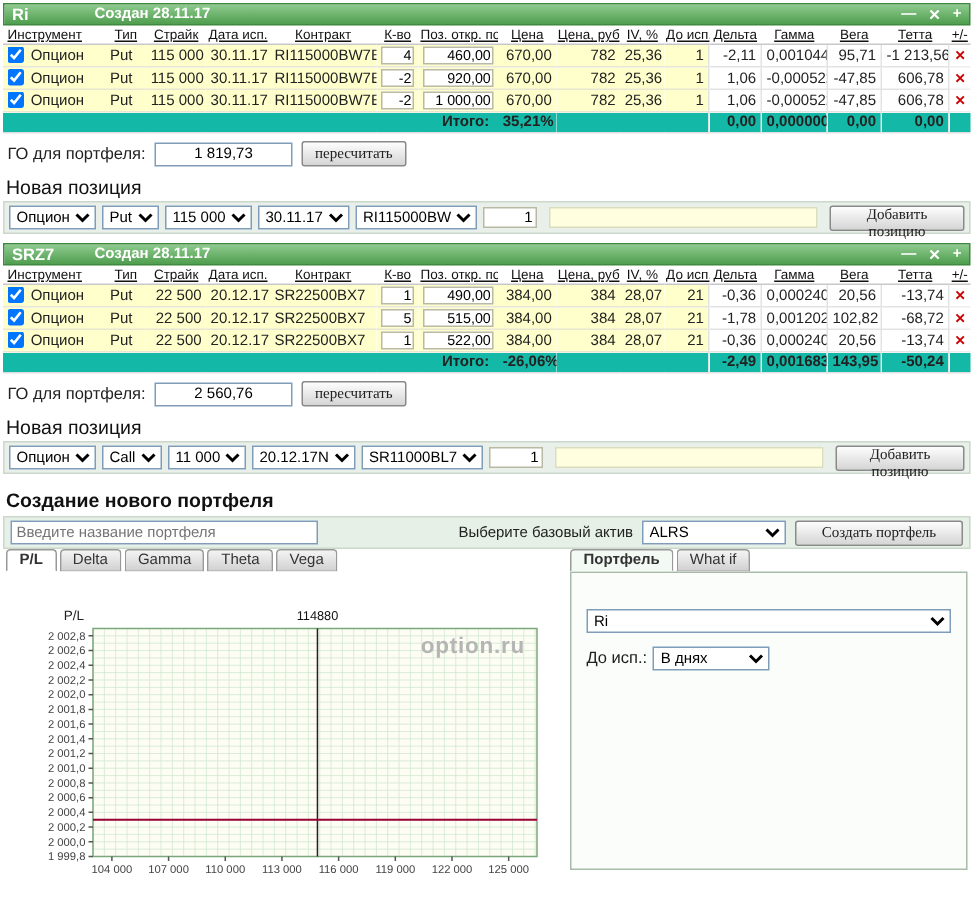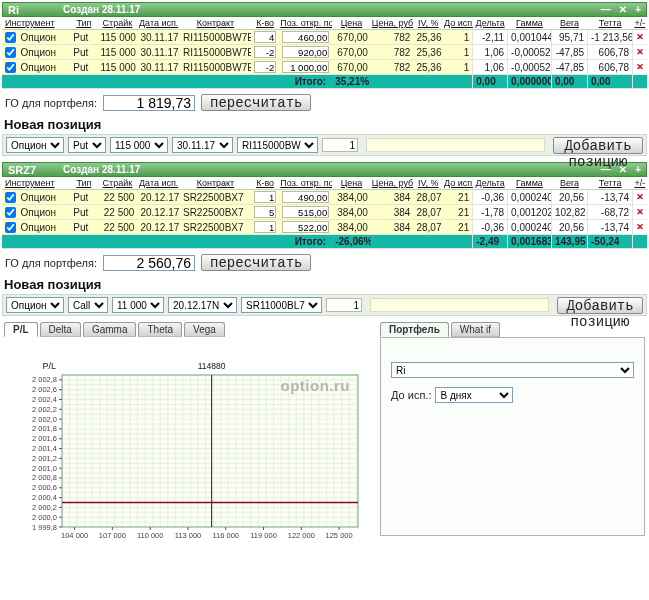--- a/index.html
+++ b/index.html
@@ -25,28 +25,28 @@
   td.c-num{text-align:right}
   td.c-ctr{text-align:center}
   td.c-check{text-align:center}
   td.c-check input{width:11px;height:11px;margin:0;vertical-align:middle}
   td.c-input input{width:100%;height:12px;border:1px solid #b9b9a6;font-size:9.5px;
     text-align:right;background:#fff;padding:0 1px;font-family:inherit}
   .del-x{color:#cc0000;font-weight:bold;font-size:9px;cursor:pointer}
   tr.totals-row td{background:#14b8a6;border-bottom:1px solid #ddd}
   .t-label{text-align:right;font-weight:bold;padding-right:6px}
   .t-bold{font-weight:bold}
-  tr.totals-row td.c-calc{border:1px solid #e3e3e3;text-align:left}
+  tr.totals-row td.c-calc{border:1px solid #e3e3e3;text-align:right}
 
   .go-row{display:flex;align-items:center;gap:6px;padding:5px 3px 3px}
-  .go-input{width:92px;height:16px;border:1px solid #7f9db9;font-size:14px;padding:0 3px;
-    text-align:right;font-family:inherit}
-  .btn{height:17px;font-size:14px;padding:0 8px;border:1px solid #8a8a8a;border-radius:2px;
-    background:linear-gradient(#fdfdfd,#d5d5d5);cursor:pointer;font-family:Liberation Mono, monospace;color:#222}
-  .np-title{font-size:13px;font-weight:bold;padding:3px 2px 2px;color:#111}
+  .go-input{width:92px;height:16px;border:1px solid #7f9db9;font-size:10px;padding:0 18px;
+    text-align:center;font-family:inherit}
+  .btn{height:17px;font-size:10px;padding:0 8px;border:1px solid #8a8a8a;border-radius:2px;
+    background:linear-gradient(#fdfdfd,#d5d5d5);cursor:pointer;font-family:Liberation Serif, serif;color:#222}
+  .np-title{font-size:13px;font-weight:normal;padding:3px 2px 2px;color:#111}
   .np-bar{display:flex;align-items:center;gap:4px;background:#e9efe9;border:1px solid #ccd8cc;
     padding:2px 3px;height:22px}
   .np-bar select,.create-bar select,.right-box select{height:16px;font-size:10px;
     border:1px solid #7f9db9;background:#fff;font-family:inherit}
   .np-kind{width:62px}.np-type{width:46px}.np-strike{width:60px}.np-date{width:72px}.np-contract{width:88px}
   .np-qty{width:36px;height:14px;border:1px solid #b9b9a6;font-size:10px;text-align:right;
     padding:0 2px;font-family:inherit}
   .np-extra{flex:1;height:14px;background:#ffffe0;border:1px solid #dcdcbe;margin:0 4px;font-family:inherit}
   .np-add{width:148px}
 
@@ -384,20 +384,31 @@
       <select class="np-contract">
         <option>SR11000BL7</option>
       </select>
       <input class="np-qty" value="1" style="">
       <input class="np-extra" style="">
       <button class="btn np-add">Добавить позицию</button>
     </div>
   </section>
 </div>
 
+  <section class="create-section">
+    <h3 class="create-title">Создание нового портфеля</h3>
+    <div class="create-bar">
+      <input type="text" placeholder="Введите название портфеля" style="">
+      <span class="lbl-right">Выберите базовый актив</span>
+      <select>
+        <option>ALRS</option>
+      </select>
+      <button class="btn create-btn">Создать портфель</button>
+    </div>
+  </section>
 
 
   <div class="charts-row">
     <div class="chart-block">
       <div class="tabs" id="chart-tabs">
           <span class="tab active">P/L</span>
           <span class="tab">Delta</span>
           <span class="tab">Gamma</span>
           <span class="tab">Theta</span>
           <span class="tab">Vega</span>

